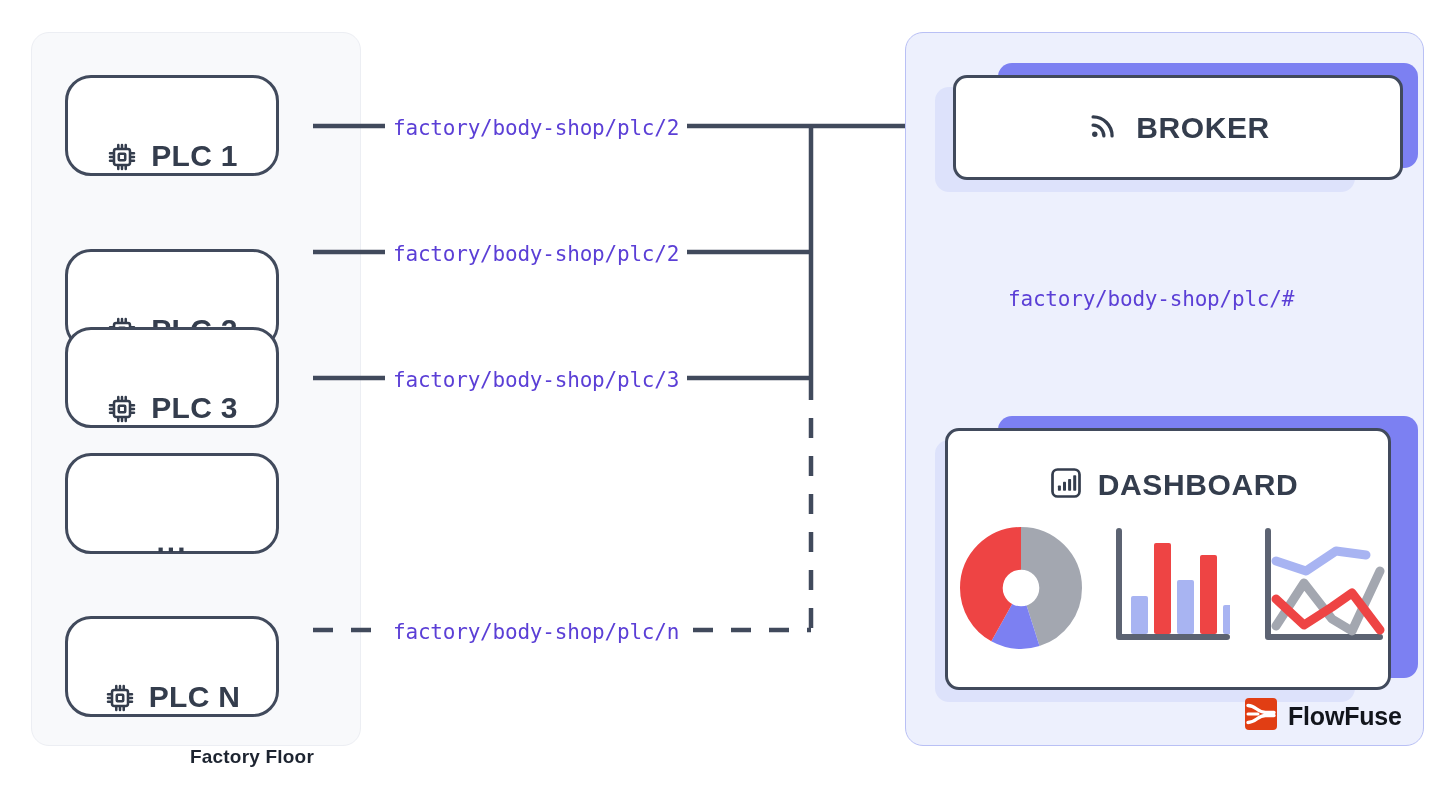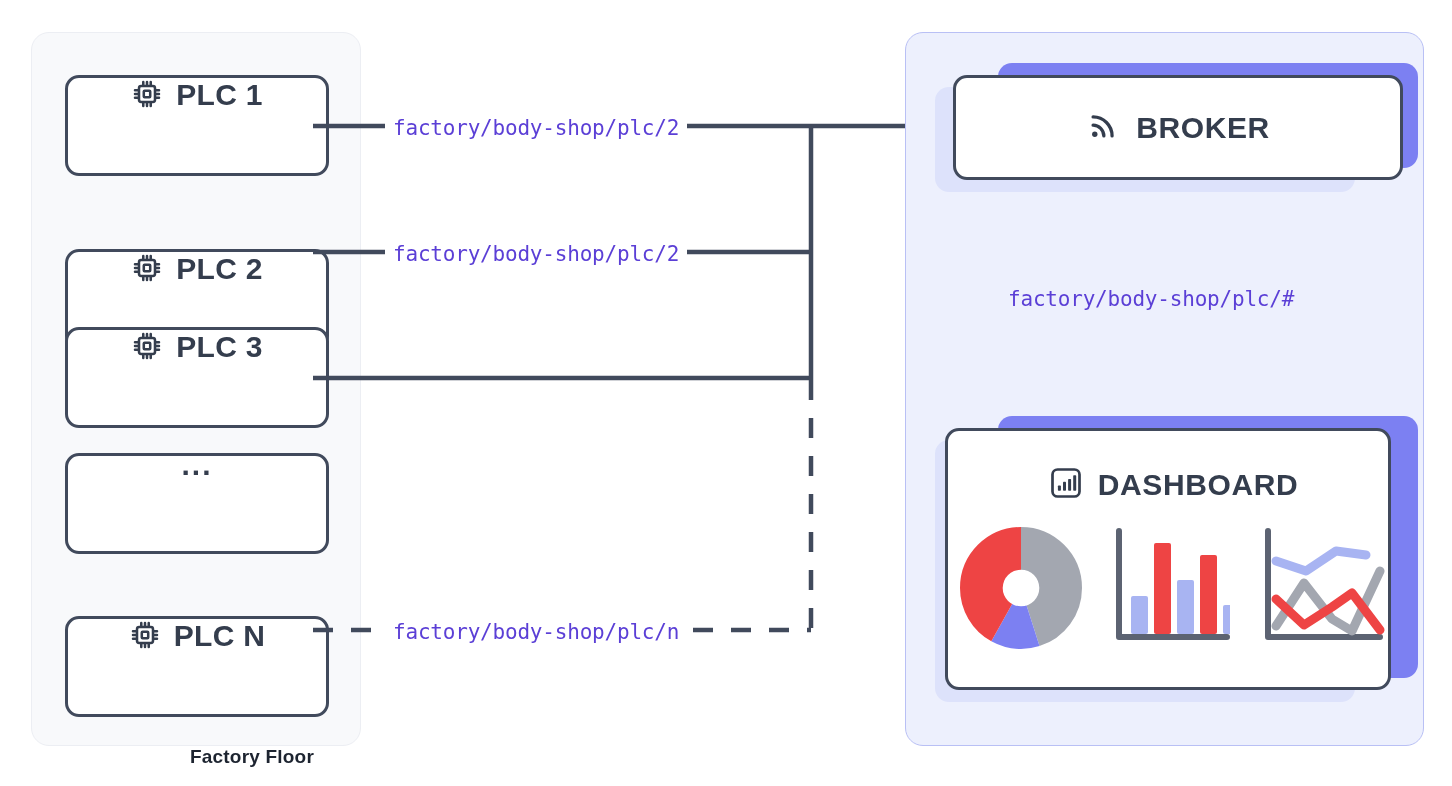--- a/index.html
+++ b/index.html
@@ -48,28 +48,28 @@
     color: #1d2430;
     letter-spacing: .2px;
     white-space: nowrap;
   }
   #factory-label { left: 190px; top: 710px; margin-top: 36px; }
 
   
   .plc-card {
     position: absolute;
     left: 65px;
-    width: 264px;
+    width: 214px;
     height: 101px;
     background: #ffffff;
     border: 3.5px solid #414a5c;
-    border-radius: 14px;
+    border-radius: 26px;
     box-sizing: border-box;
     display: flex;
-    align-items: flex-start;
+    align-items: flex-end;
     justify-content: center;
     gap: 13px;
   }
   .plc-card .plc-label {
     font-size: 30px;
     font-weight: bold;
     color: #343d4d;
     letter-spacing: .3px;
   }
   .plc-card .ellipsis {
@@ -262,20 +262,21 @@
 
     <path d="M811,380 V630" stroke="#414a5c" stroke-width="4.5" fill="none" stroke-dasharray="20 18"></path>
 
     <path d="M313,630 H811" stroke="#414a5c" stroke-width="4.5" fill="none" stroke-dasharray="20 18"></path>
 
     <path d="M1167,180 V424" stroke="#414a5c" stroke-width="4.5" fill="none" marker-end="url(#arrow-d)"></path>
   </svg>
 
   <div class="topic" id="topic-1">factory/body-shop/plc/2</div>
   <div class="topic" id="topic-2">factory/body-shop/plc/2</div>
+  <div class="topic" id="topic-3">factory/body-shop/plc/3</div>
   <div class="topic" id="topic-n">factory/body-shop/plc/n</div>
 
   <div class="panel" id="cloud-panel"></div>
 
   <div class="card-wrap" id="broker-wrap">
     <div class="card-shadow-dark"></div>
     <div class="card-shadow-light"></div>
     <div class="card-main">
       <span>
         <svg width="34" height="34" viewBox="0 0 24 24" fill="none" stroke="#343d4d" stroke-width="2.3" stroke-linecap="round">
@@ -331,14 +332,25 @@
           <path d="M8 4 V110 H120" stroke="#5c6372" stroke-width="6" fill="none" stroke-linecap="round" stroke-linejoin="round"></path>
           <path d="M16 34 L46 44 L76 24 L106 28" stroke="#a8b4f2" stroke-width="9" fill="none" stroke-linecap="round" stroke-linejoin="round"></path>
           <path d="M16 99 L44 56 L72 92 L92 104 L120 44" stroke="#a3a7b0" stroke-width="9" fill="none" stroke-linecap="round" stroke-linejoin="round"></path>
           <path d="M16 72 L44 98 L72 80 L92 66 L120 103" stroke="#ee4444" stroke-width="9" fill="none" stroke-linecap="round" stroke-linejoin="round"></path>
         </svg>
 
       </div>
     </div>
   </div>
 
+  <div id="flowfuse">
+    <span>
+      <svg width="32" height="32" viewBox="0 0 32 32">
+        <rect x="0" y="0" width="32" height="32" rx="4" fill="#e13e14"></rect>
+        <path d="M3 7.5 C11 7.5 12.5 14.5 20.5 14.5 L29 14.5" stroke="#ffffff" stroke-width="3.4" fill="none" stroke-linecap="round"></path>
+        <path d="M3 24.5 C11 24.5 12.5 17.5 20.5 17.5 L29 17.5" stroke="#ffffff" stroke-width="3.4" fill="none" stroke-linecap="round"></path>
+        <path d="M3 16 L13 16" stroke="#ffffff" stroke-width="3" fill="none" stroke-linecap="round"></path>
+      </svg>
+    </span>
+    <span class="ff-name">FlowFuse</span>
+  </div>
 
 </div>
 
 </body></html>

